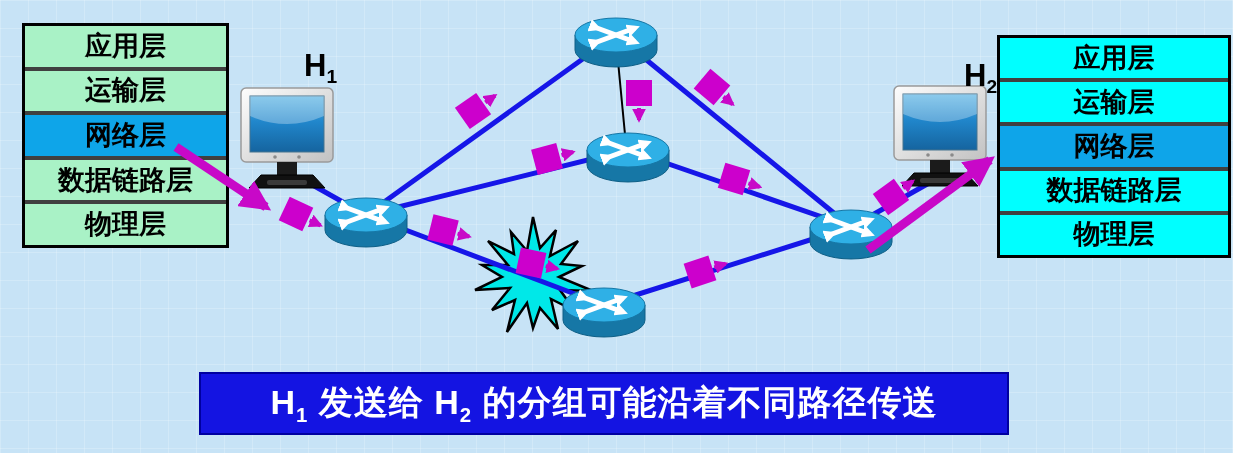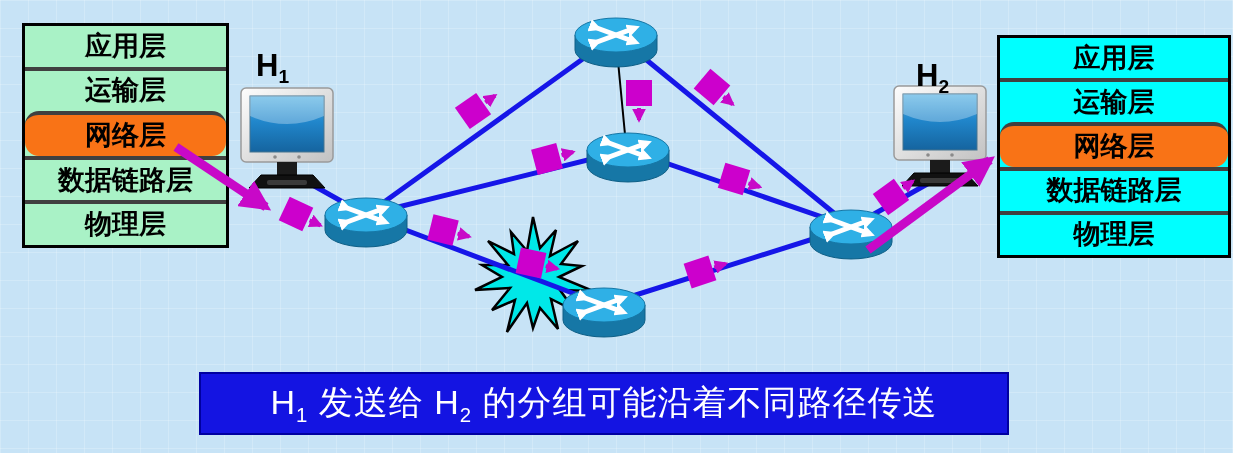--- a/index.html
+++ b/index.html
@@ -22,35 +22,35 @@
     border:3px solid #000;box-sizing:border-box;
   }
   .stack-left{left:22px;top:23px;width:207px;height:225px;background:#a9f2c6;}
   .stack-right{left:997px;top:35px;width:234px;height:223px;background:#00ffff;}
   .layer-row{
     flex:1;display:flex;align-items:center;justify-content:center;
     border-top:4px solid #404040;
     font-weight:bold;font-size:27px;color:#000;line-height:1;
   }
   .layer-row:first-child{border-top:none;}
-  .layer-row.hl{background:#f97316;border-radius:14px;}
+  .layer-row.hl{background:#0ea5e9;}
   
-  .lbl{position:absolute;z-index:3;font-weight:bold;color:#000;white-space:pre;}
+  .lbl{position:absolute;z-index:3;font-weight:bold;color:#000;white-space:pre;margin-left:48px;}
   .host-lbl{font-size:31px;}
   .host-lbl sub{font-size:0.62em;}
   .lbl-h1{left:256px;top:48px;}
   .lbl-h2{left:916px;top:58px;text-align:center;}
   .lbl-ip{left:378px;top:53px;font-size:27px;color:#1b1bd0;}
   .lbl-lost{left:586px;top:226px;font-size:33px;}
   
   .caption{
     position:absolute;z-index:3;left:199px;top:372px;width:810px;height:63px;
     background:#1414e2;border:2px solid #0000a0;box-sizing:border-box;
     display:flex;align-items:center;justify-content:center;
-    color:#fff;font-weight:normal;font-size:34px;letter-spacing:1px;
+    color:#fff;font-weight:bold;font-size:34px;letter-spacing:1px;
   }
   .caption span{white-space:pre;}
   .caption sub{font-size:0.6em;white-space:pre;}
 </style>
 </head>
 <body>
 
 <div class="stage">
 
   <div class="stack stack-left">

